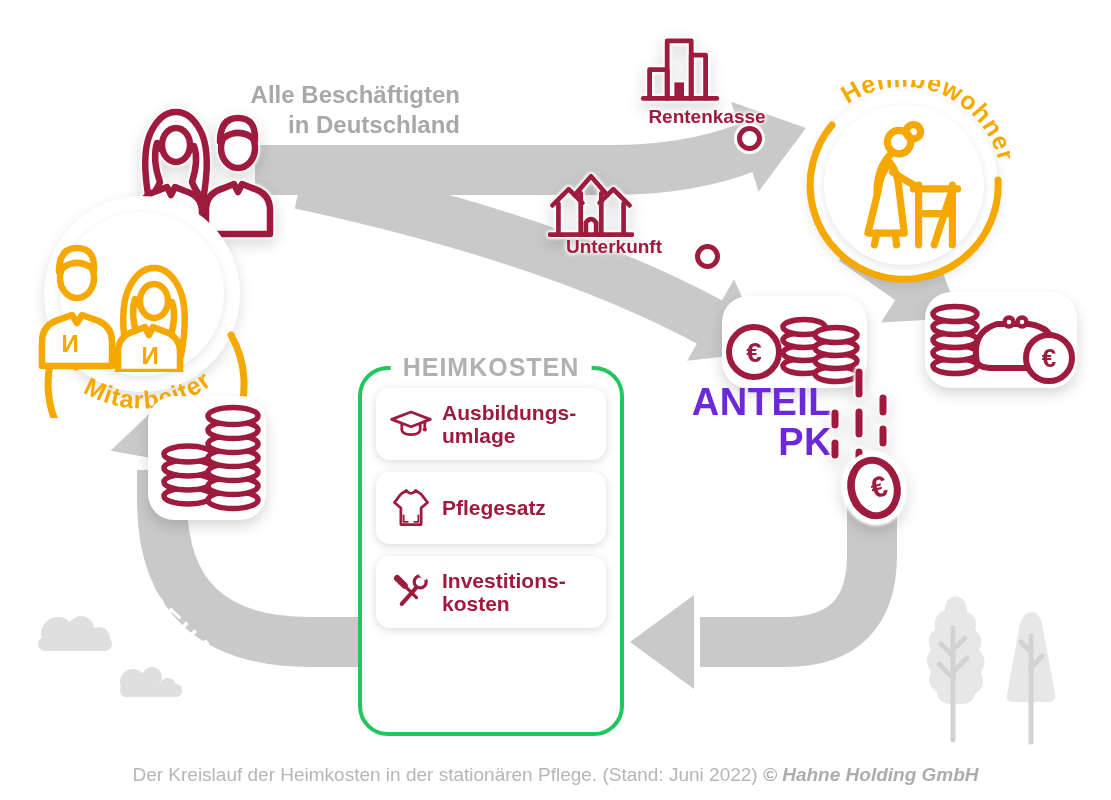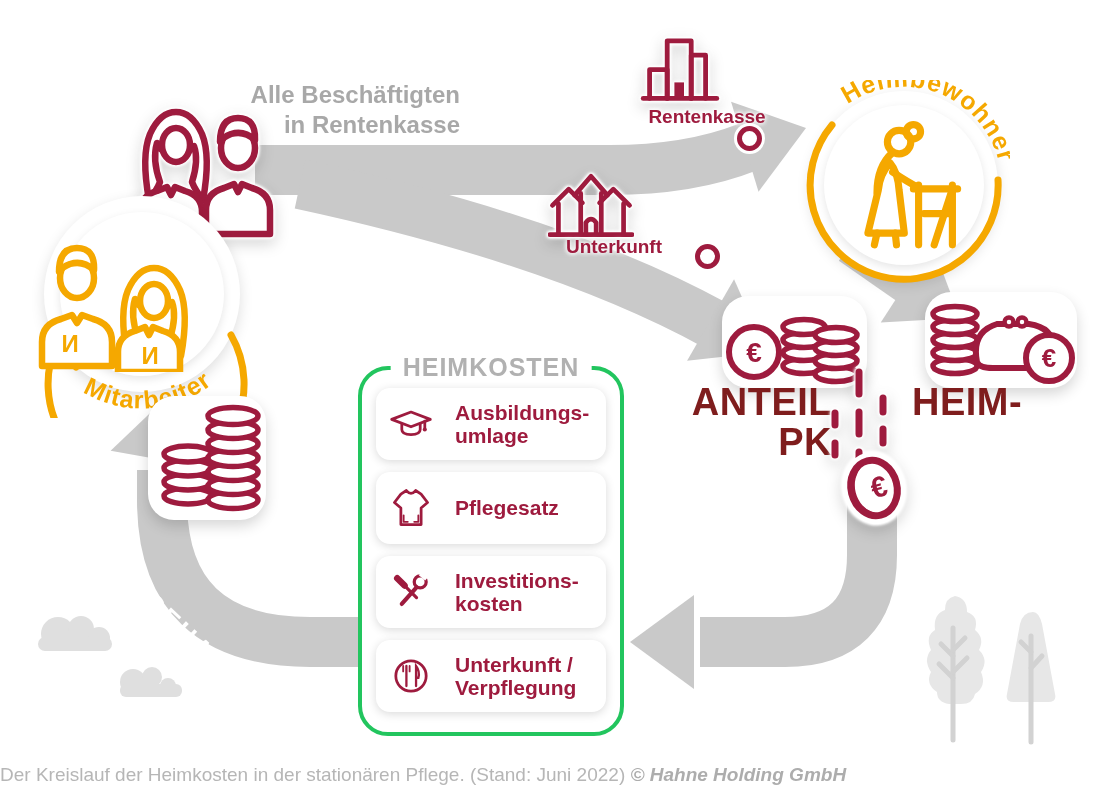--- a/index.html
+++ b/index.html
@@ -5,37 +5,37 @@
   html,body{margin:0;padding:0;background:#fff;}
   #canvas{position:relative;width:1111px;height:800px;background:#fff;overflow:hidden;
           font-family:"Liberation Sans",sans-serif;}
   .abs{position:absolute;}
   svg{display:block;}
   svg text{font-family:"Liberation Sans",sans-serif;font-weight:bold;}
   .sticker{filter:drop-shadow(0 0 1.5px #fff) drop-shadow(0 0 1.5px #fff) drop-shadow(0 0 1px #fff) drop-shadow(0 5px 7px rgba(0,0,0,.16));}
   .blob{background:#fff;border-radius:26px;box-shadow:0 6px 14px rgba(0,0,0,.16);}
   .circle-white{background:#fff;border-radius:50%;box-shadow:0 5px 14px rgba(0,0,0,.13);}
   .circle-inner{background:#fff;border-radius:50%;box-shadow:0 3px 9px rgba(0,0,0,.10);}
-  .gray-big{color:#7f1d1d;font-weight:bold;font-size:38px;line-height:1.04;letter-spacing:.5px;}
+  .gray-big{color:#6d28d9;font-weight:bold;font-size:38px;line-height:1.04;letter-spacing:.5px;}
   .node-label{fill:#F5A800;}
   .kasse-label{color:#9E1B3E;font-weight:bold;font-size:19px;text-align:center;
                text-shadow:0 0 4px #fff,0 0 4px #fff,0 0 6px #fff;}
   .ring-dot{width:15px;height:15px;border:5px solid #9E1B3E;border-radius:50%;background:#fff;
             box-shadow:0 0 0 3px #fff;}
   .band-text{color:#fff;font-weight:bold;font-size:26px;letter-spacing:1.5px;}
   .muted-lines{color:#A8A8A8;font-weight:bold;font-size:24px;line-height:1.25;text-align:right;}
   #heimkosten-box{border:4px solid #22c55e;border-radius:30px;background:#fff;box-sizing:border-box;}
   #heimkosten-title{position:absolute;top:-17px;left:50%;transform:translateX(-50%);background:#fff;
                     padding:0 12px;color:#B1B1B1;font-weight:bold;font-size:25px;letter-spacing:1px;white-space:nowrap;}
   .cards{display:flex;flex-direction:column;gap:12px;padding:18px 14px 12px 14px;}
   .card{height:72px;background:#fff;border-radius:14px;box-shadow:0 2px 10px rgba(0,0,0,.15);
-        display:flex;align-items:center;gap:21px;padding:0 12px;}
+        display:flex;align-items:center;gap:8px;padding:0 12px;}
   .card-label{color:#9E1B3E;font-weight:bold;font-size:21px;line-height:1.1;}
   .card-label span{display:block;}
-  #caption{width:100%;color:#B6B6B6;font-size:19px;}
+  #caption{width:100%;text-align:center;color:#B6B6B6;font-size:19px;}
   #caption .copy{font-style:italic;font-weight:bold;color:#ADADAD;}
 </style>
 </head>
 <body>
 
 <div id="canvas">
 
   <svg class="abs" style="left:0;top:0" width="1111" height="800" viewBox="0 0 1111 800">
     <g fill="none" stroke="#C9C9C9">
       <path d="M255,170 L610,170 Q690,170 748,147" stroke-width="50"></path>
@@ -78,21 +78,21 @@
     <path fill="#E7E7E7" d="M118,22 Q124,22 127,34 L140,104 Q142,112 133,112 L99,112 Q90,112 92,104 L105,34 Q108,22 118,22 Z"></path>
     <g stroke="#D2D2D2" stroke-width="5" fill="none" stroke-linecap="round">
       <path d="M116,152 V46"></path>
         <path d="M116,62 L106,52"></path>
         <path d="M116,78 L127,66"></path>
     </g>
   </svg>
 
   <div class="abs muted-lines" style="left:245px;top:80px;width:215px">
     <span>Alle Beschäftigten</span><br>
-    <span>in Rentenkasse</span>
+    <span>in Deutschland</span>
   </div>
 
 
   <div class="abs band-text" style="left:157px;top:586px;transform:rotate(43deg);transform-origin:left top;letter-spacing:3px">GEHALT</div>
 
   <svg class="abs sticker" style="left:112px;top:88px" width="180" height="150" viewBox="0 0 180 150">
     <g fill="#fff" stroke="#9E1B3E" stroke-width="6.5" stroke-linejoin="round" stroke-linecap="round">
       <path d="M37,112 Q29,68 38,46 Q48,24 64,24 Q80,24 90,46 Q99,68 91,112 Q83,102 80,94 Q87,72 82,58 Q72,68 57,65 Q48,63 45,55 Q40,72 48,94 Q45,102 37,112 Z"></path>
       <ellipse cx="64" cy="57" rx="14" ry="17"></ellipse>
       <path d="M28,146 V124 Q28,108 45,103 L55,99 59,107 63,99 73,103 Q90,108 90,124 V146 Z"></path>
@@ -218,21 +218,21 @@
         <ellipse cx="30" cy="22" rx="22" ry="7.5"></ellipse>
         <path d="M52,70 Q46,40 72,32 L104,32 Q130,36 128,58 Q126,76 102,76 L68,76 Q54,76 52,70 Z" stroke-width="6"></path>
         <circle cx="84" cy="30" r="4.5" stroke-width="4.5"></circle>
         <circle cx="97" cy="30" r="4.5" stroke-width="4.5"></circle>
         <circle cx="124" cy="66" r="23" stroke-width="6"></circle>
       </g>
       <text x="124" y="75" font-size="26" fill="#9E1B3E" text-anchor="middle">€</text>
     </svg>
   </div>
   <div class="abs gray-big" style="left:912px;top:383px;width:190px;text-align:left">
-    <span>HEIM-</span><br>
+    <br>
   </div>
 
   <svg class="abs sticker" style="left:808px;top:358px" width="130" height="180" viewBox="0 0 130 180">
     <g stroke="#9E1B3E" stroke-width="7" stroke-linecap="round">
       <line x1="27" y1="55" x2="27" y2="110" stroke-dasharray="12 18"></line>
       <line x1="51" y1="14" x2="51" y2="100" stroke-dasharray="22 18"></line>
       <line x1="75" y1="40" x2="75" y2="115" stroke-dasharray="14 17"></line>
     </g>
     <g transform="translate(66,130) rotate(-14)">
       <ellipse rx="31" ry="36" fill="#fff"></ellipse>
@@ -298,34 +298,20 @@
             <circle cx="70" cy="28" r="13" stroke-width="7"></circle>
           </g>
           <rect x="70" y="6" width="18" height="15" fill="#fff" transform="rotate(40 79 13)"></rect>
           <line x1="62" y1="40" x2="30" y2="76" stroke="#9E1B3E" stroke-width="9" stroke-linecap="round"></line>
         </svg>
         <div class="card-label">
           <span>Investitions-</span>
           <span>kosten</span>
         </div>
       </div>
-      <div class="card">
-        <svg width="46" height="46" viewBox="0 0 100 100">
-          <g fill="none" stroke="#9E1B3E" stroke-linecap="round">
-            <circle cx="50" cy="50" r="33" stroke-width="6"></circle>
-            <line x1="40" y1="28" x2="40" y2="72" stroke-width="5"></line>
-            <path d="M33,28 v12 M47,28 v12" stroke-width="4"></path>
-            <path d="M61,72 V28 Q70,40 66,54 H61" stroke-width="5"></path>
-          </g>
-        </svg>
-        <div class="card-label">
-          <span>Unterkunft /</span>
-          <span>Verpflegung</span>
-        </div>
-      </div>
     </div>
   </div>
 
   <div id="caption" class="abs" style="left:0;top:764px">
     <span>Der Kreislauf der Heimkosten in der stationären Pflege. (Stand: Juni 2022) </span><span class="copy">© Hahne Holding GmbH</span>
   </div>
 
 </div>
 
 </body></html>

